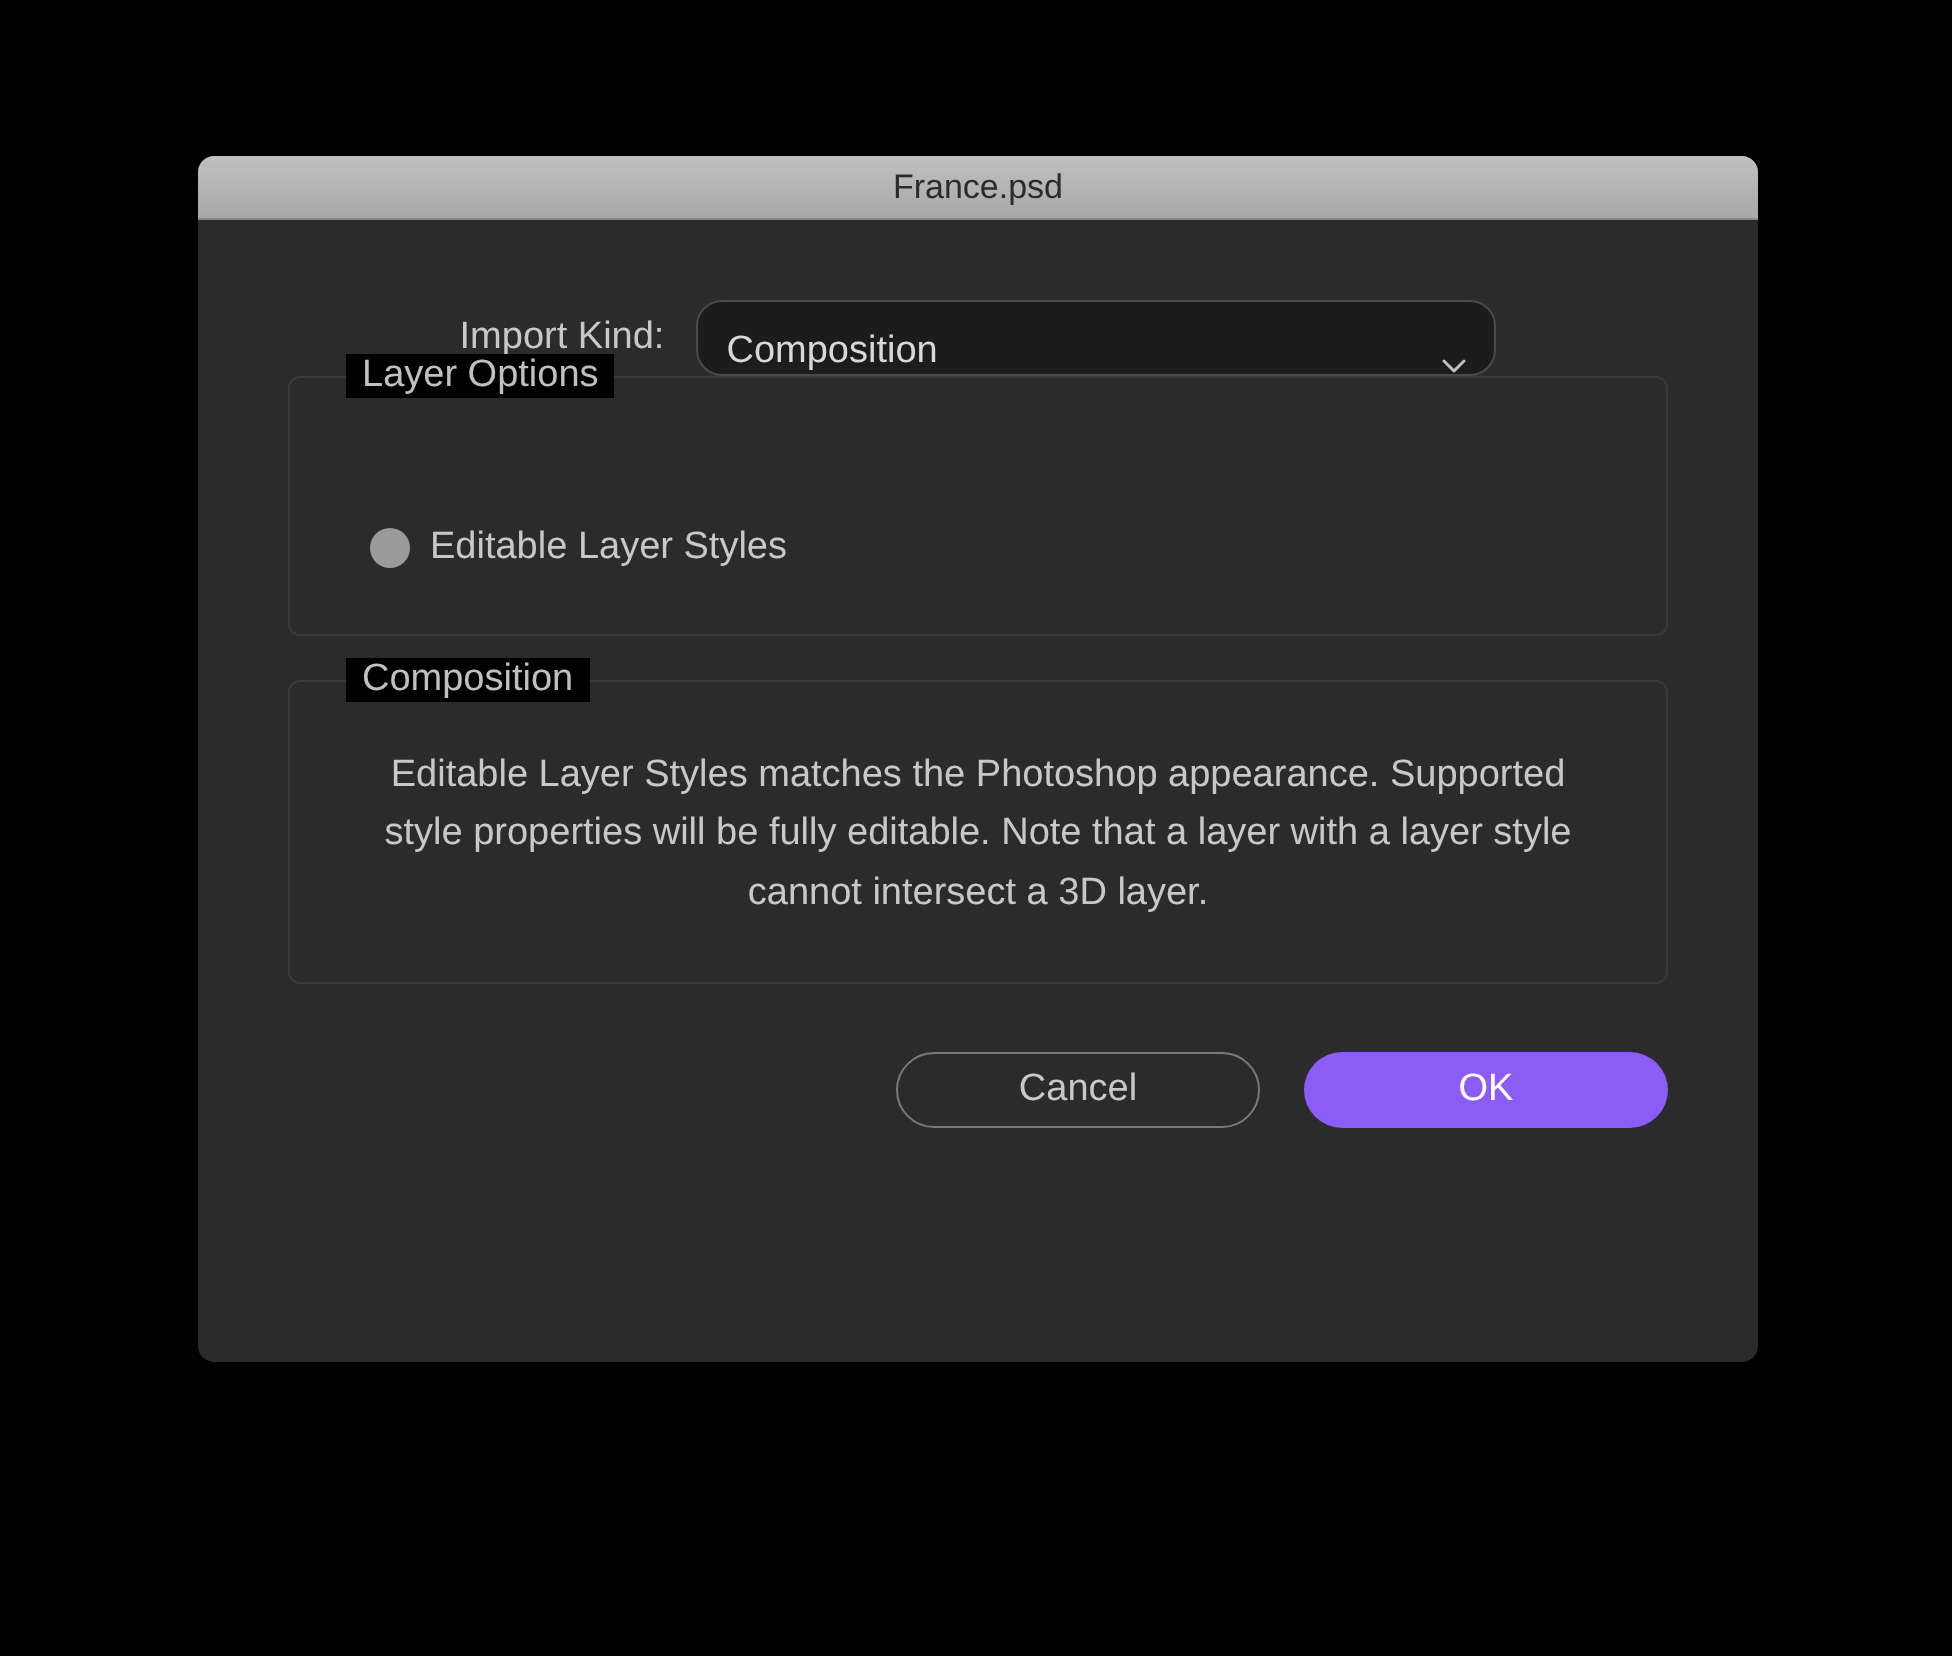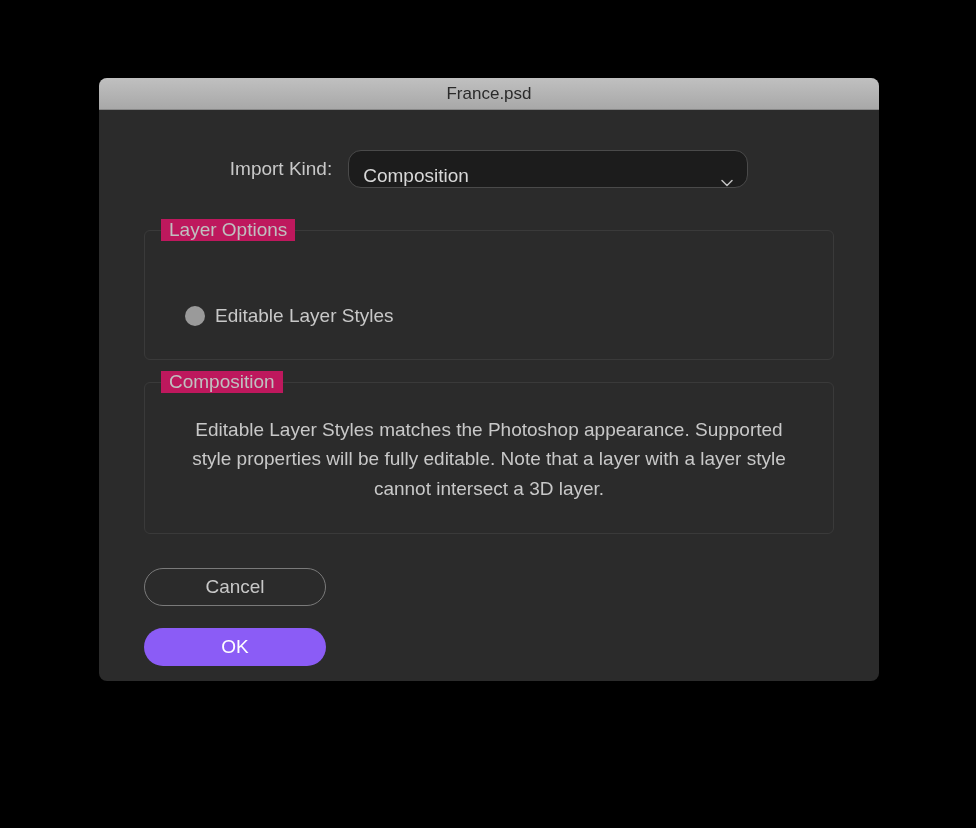--- a/index.html
+++ b/index.html
@@ -43,21 +43,20 @@
     .dialog-body {
       padding: 40px 45px 30px 45px;
       color: #c0c0c0;
     }
     
     .import-kind-row {
       display: flex;
       align-items: center;
       justify-content: center;
       gap: 16px;
-      margin-bottom: 42px;
     }
     
     .import-kind-label {
       font-size: 19px;
       color: #c8c8c8;
     }
     
     .dropdown {
       width: 400px;
       height: 38px;
@@ -82,22 +81,22 @@
       border: 1px solid #3a3a3a;
       border-radius: 6px;
       margin-bottom: 22px;
       position: relative;
       padding: 28px 28px 22px 28px;
     }
     
     .fieldset-legend {
       position: absolute;
       top: -12px;
-      left: 16px;
-      background: #be185d;
+      left: 28px;
+      background: #000000;
       padding: 0 8px;
       color: #c0c0c0;
       font-size: 19px;
     }
     
     .radio-group {
       padding-left: 12px;
       padding-top: 6px;
       margin-top: 40px;
     }
@@ -136,21 +135,20 @@
       padding: 4px 4px 8px 4px;
       text-align: center;
     }
     
     .button-row {
       display: flex;
       justify-content: flex-end;
       gap: 22px;
       margin-top: 34px;
       padding-right: 0px;
-      flex-direction: column;
     }
     
     .btn {
       width: 182px;
       height: 38px;
       border-radius: 19px;
       font-size: 19px;
       display: flex;
       align-items: center;
       justify-content: center;

